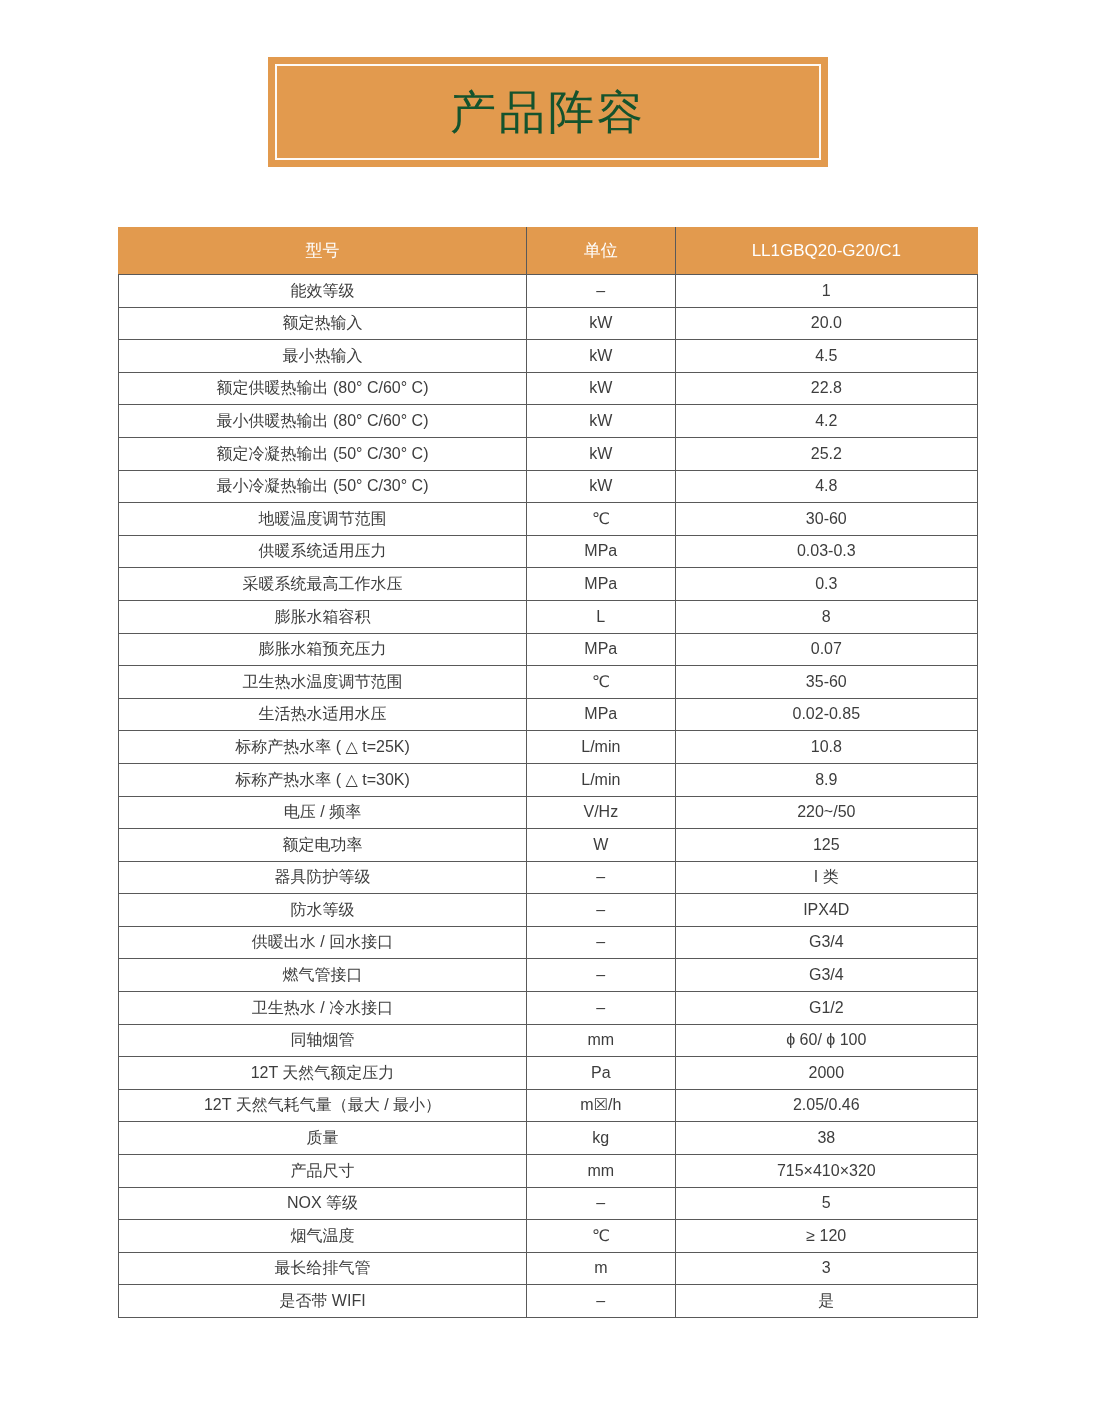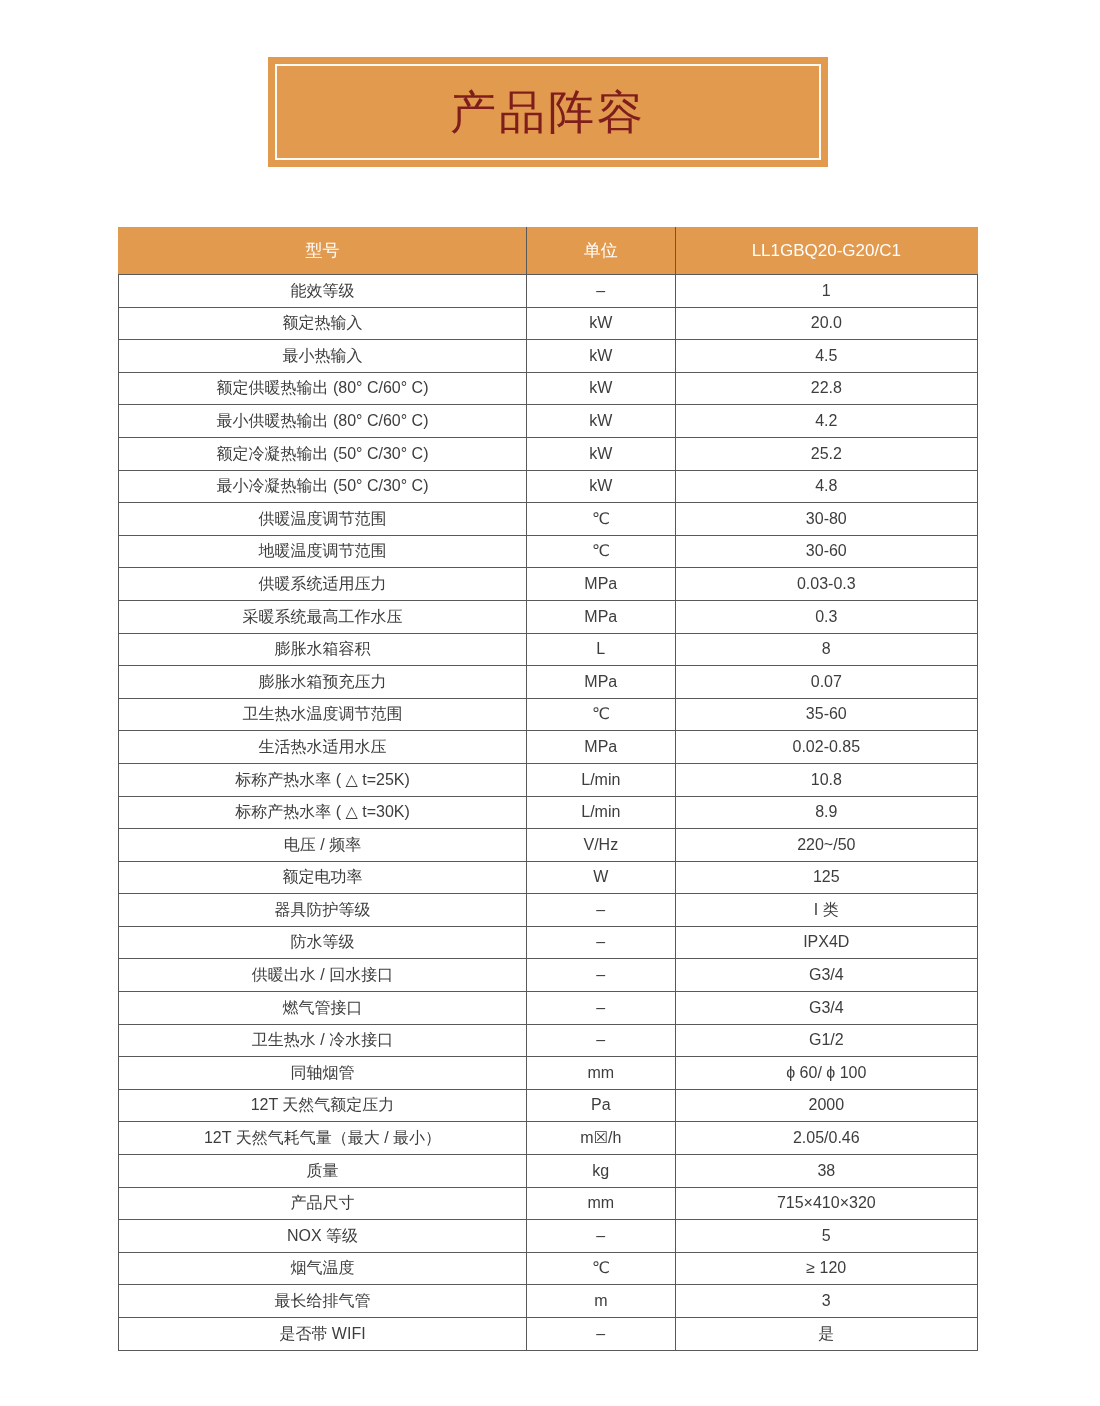--- a/index.html
+++ b/index.html
@@ -32,21 +32,21 @@
     inset: 7px;
     border: 2px solid rgba(255,255,255,0.95);
     display: flex;
     align-items: center;
     justify-content: center;
   }
   .banner-title {
     font-size: 46px;
     font-weight: 400;
     letter-spacing: 3px;
-    color: #7f1d1d;
+    color: #14532d;
     line-height: 1;
     text-align: center;
   }
 
   
   .spec-table {
     position: absolute;
     left: 118px;
     top: 215px;
     width: 860px;
@@ -141,25 +141,20 @@
     <td>kW</td>
     <td>25.2</td>
   </tr>
 
   <tr>
     <td>最小冷凝热输出 (50° C/30° C)</td>
     <td>kW</td>
     <td>4.8</td>
   </tr>
 
-  <tr>
-    <td>供暖温度调节范围</td>
-    <td>℃</td>
-    <td>30-80</td>
-  </tr>
 
   <tr>
     <td>地暖温度调节范围</td>
     <td>℃</td>
     <td>30-60</td>
   </tr>
 
   <tr>
     <td>供暖系统适用压力</td>
     <td>MPa</td>

